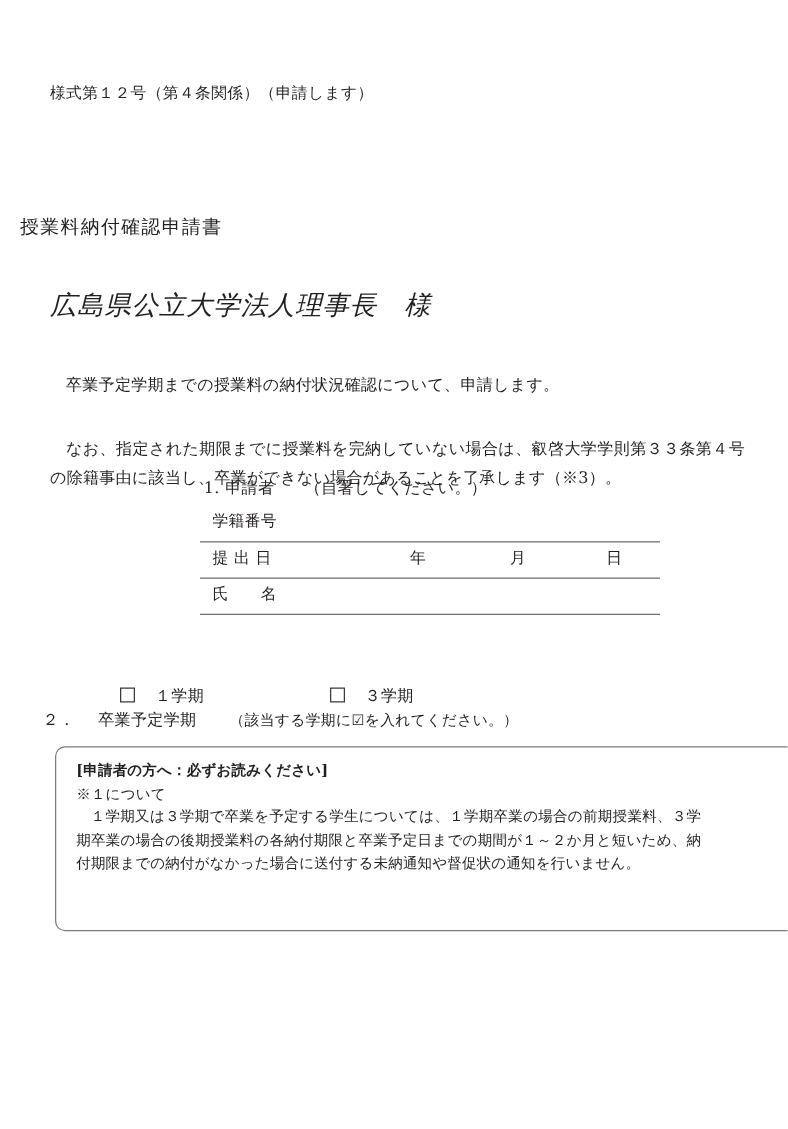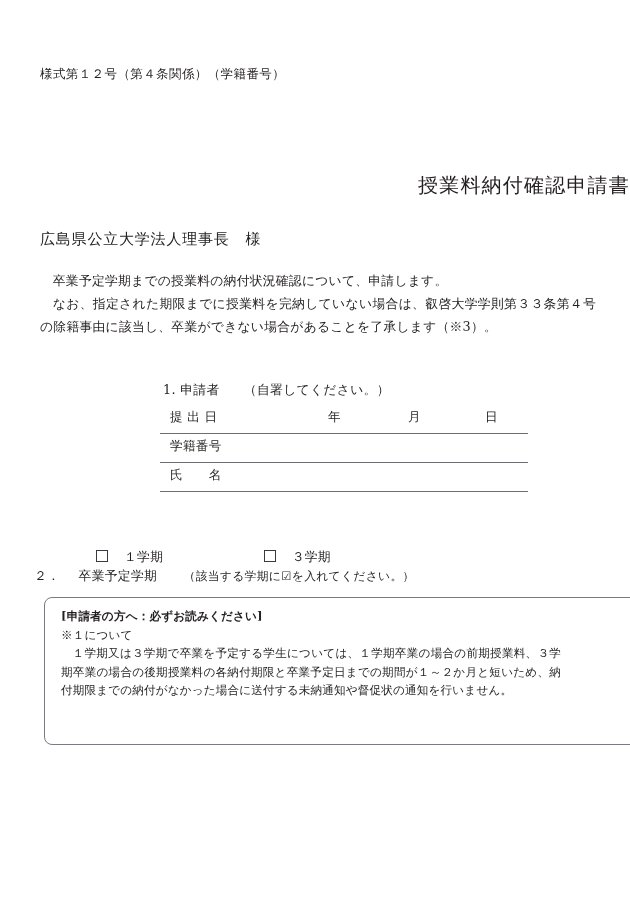--- a/index.html
+++ b/index.html
@@ -32,51 +32,54 @@
     letter-spacing: 0.4px;
     white-space: nowrap;
   }
 
   
   .doc-title {
     position: absolute;
     left: 0;
     right: 0;
     top: 172px;
-    text-align: right;
-    font-size: 20px;
+    text-align: left;
+    font-size: 15px;
     letter-spacing: 1.2px;
+    padding-left: 16px;
   }
 
   
   .addressee {
     position: absolute;
     left: 40px;
     top: 230px;
-    font-size: 15px;
+    font-size: 21px;
     letter-spacing: 0.8px;
     white-space: nowrap;
+    font-style: italic;
   }
 
   
   .body-block {
     position: absolute;
     left: 40px;
     top: 269px;
     width: 556px;
     font-size: 12.8px;
     line-height: 23px;
     letter-spacing: 0.25px;
     text-align: justify;
   }
   .body-block p {
     margin: 0;
   }
   .body-block p.indent {
     text-indent: 1em;
+    margin-top: 28px;
   }
 
   
   .sec1-head {
     position: absolute;
     left: 163px;
     top: 382px;
     font-size: 12.8px;
     letter-spacing: 0.3px;
     white-space: nowrap;
@@ -206,48 +209,48 @@
     font-size: 12.6px;
     letter-spacing: 0.3px;
     white-space: nowrap;
   }
 </style>
 </head>
 <body>
 
 <div class="page">
 
-  <div class="form-no">様式第１２号（第４条関係）（学籍番号）</div>
+  <div class="form-no">様式第１２号（第４条関係）（申請します）</div>
 
   <div class="doc-title">授業料納付確認申請書</div>
 
   <div class="addressee">広島県公立大学法人理事長　様</div>
 
   <div class="body-block">
     <p class="indent">卒業予定学期までの授業料の納付状況確認について、申請します。</p>
     <p class="indent">なお、指定された期限までに授業料を完納していない場合は、叡啓大学学則第３３条第４号の除籍事由に該当し、卒業ができない場合があることを了承します（※3）。</p>
   </div>
 
   <div class="sec1-head">
     <span>1.</span>
     <span>申請者</span>
     <span class="paren">（自署してください。）</span>
   </div>
 
   <div class="form-table">
+
+    <div class="form-row">
+      <span class="cell-label">学籍番号</span>
+    </div>
 
     <div class="form-row">
       <span class="cell-label">提 出 日</span>
       <span class="date-y">年</span>
       <span class="date-m">月</span>
       <span class="date-d">日</span>
-    </div>
-
-    <div class="form-row">
-      <span class="cell-label">学籍番号</span>
     </div>
 
     <div class="form-row">
       <span class="cell-label">氏　　名</span>
     </div>
 
   </div>
 
   <div class="sec2-head">
     <span class="num">２．</span>

